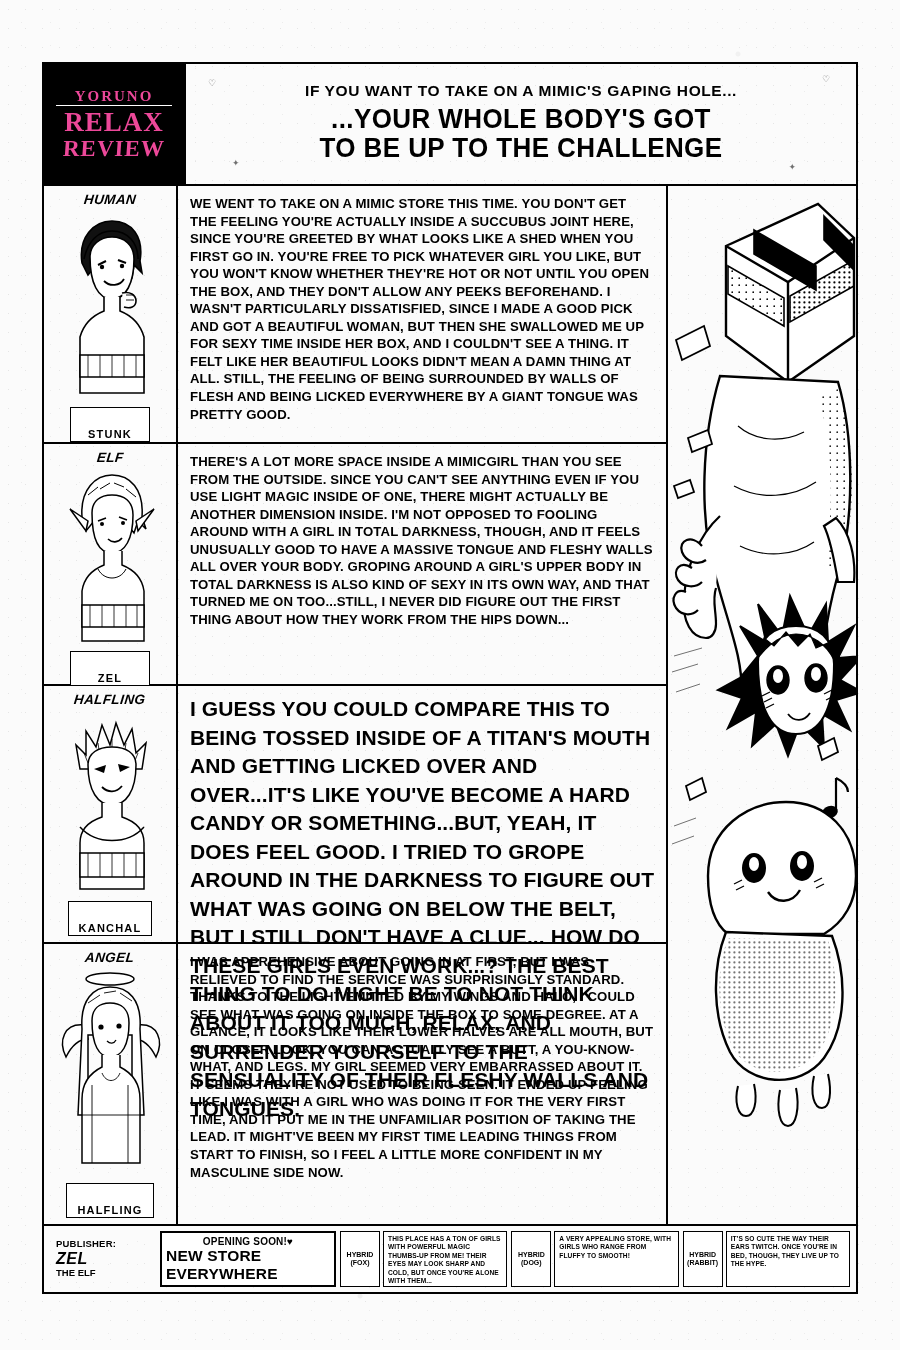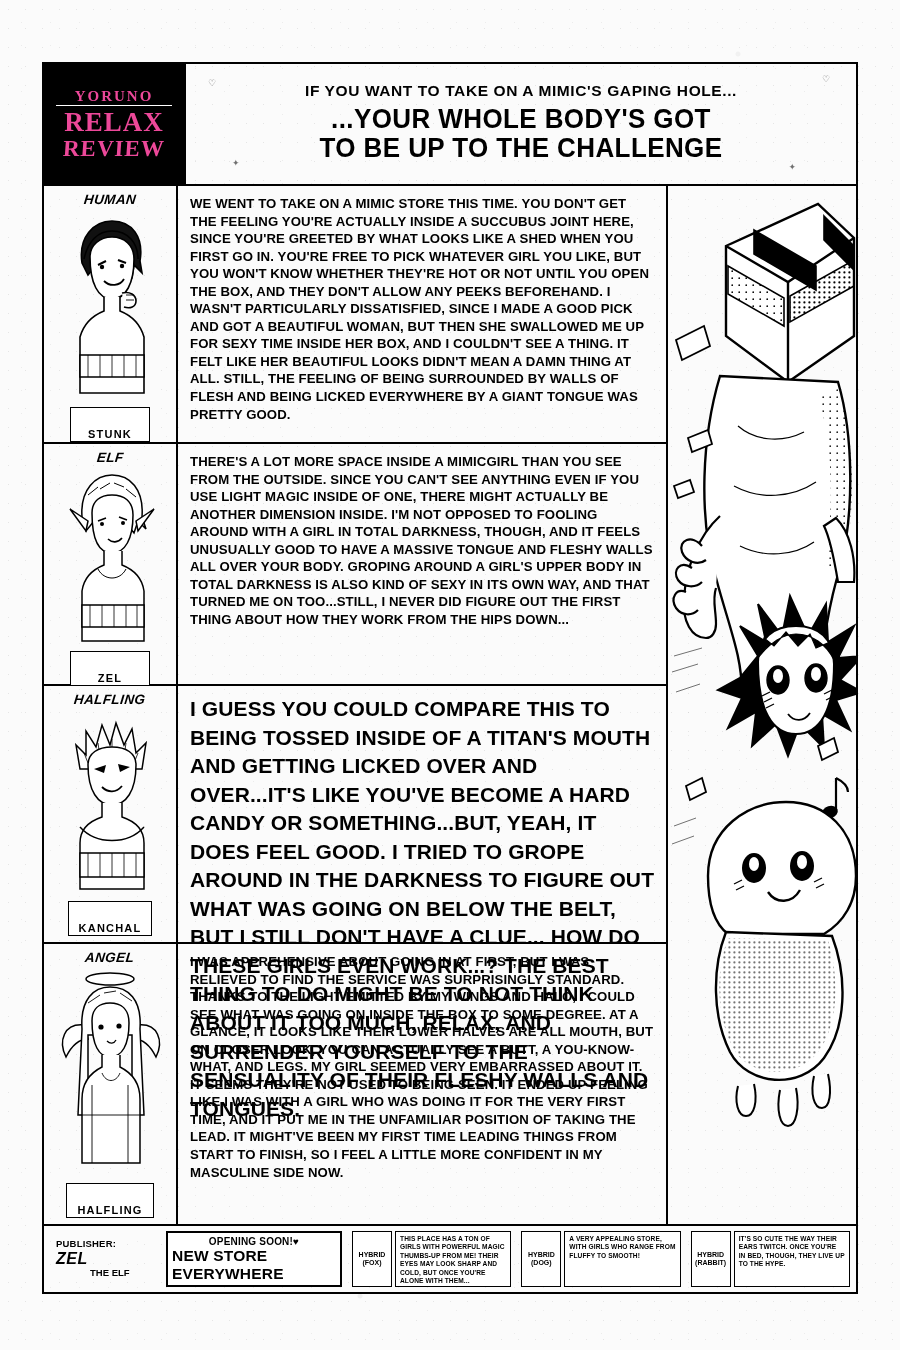--- a/index.html
+++ b/index.html
@@ -164,31 +164,31 @@
   .r4{ height:280px; }
 
   
   .footer{
     position:relative;
     height:68px;
     border-top:2px solid #000;
     display:flex;
     align-items:stretch;
     padding:5px 6px;
-    gap:10px;
+    gap:4px;
   }
   .publisher{
     width:106px;
     display:flex; flex-direction:column; justify-content:center;
     padding-left:6px;
     line-height:1.15;
   }
   .pub-label{ font-size:9.5px; font-weight:bold; letter-spacing:.2px;}
   .pub-name{ font-size:16px; font-weight:bold; font-style:italic; letter-spacing:.5px;}
-  .pub-sub{ font-size:9.5px; font-weight:bold;margin-left:34px; }
+  .pub-sub{ font-size:9.5px; font-weight:bold; }
 
   .newstore{
     width:176px;
     border:2px solid #000;
     display:flex; flex-direction:column; justify-content:center; align-items:center;
     padding:2px 4px;
     background:#fff;
   }
   .ns-top{ font-size:10px; font-weight:bold; letter-spacing:.2px; }
   .ns-main{ font-size:15.5px; font-weight:bold; letter-spacing:.2px; }

